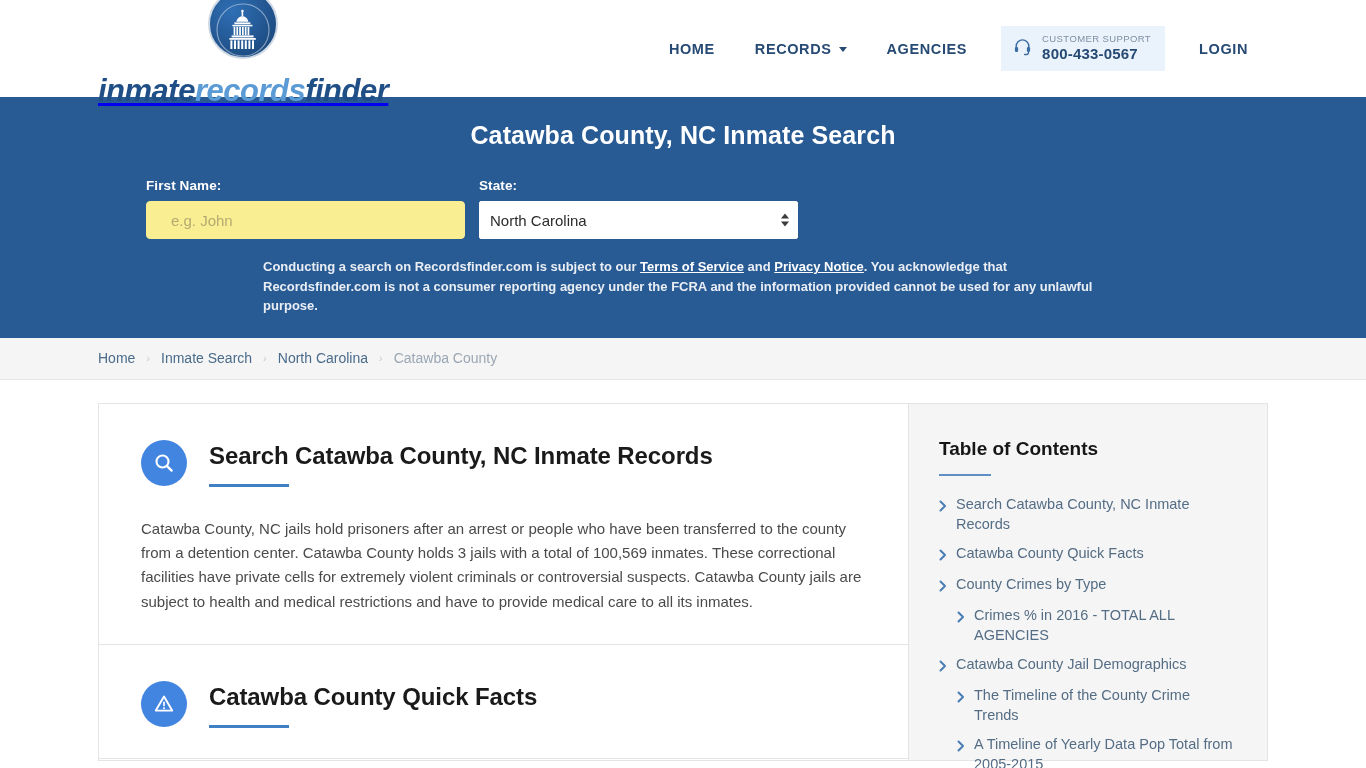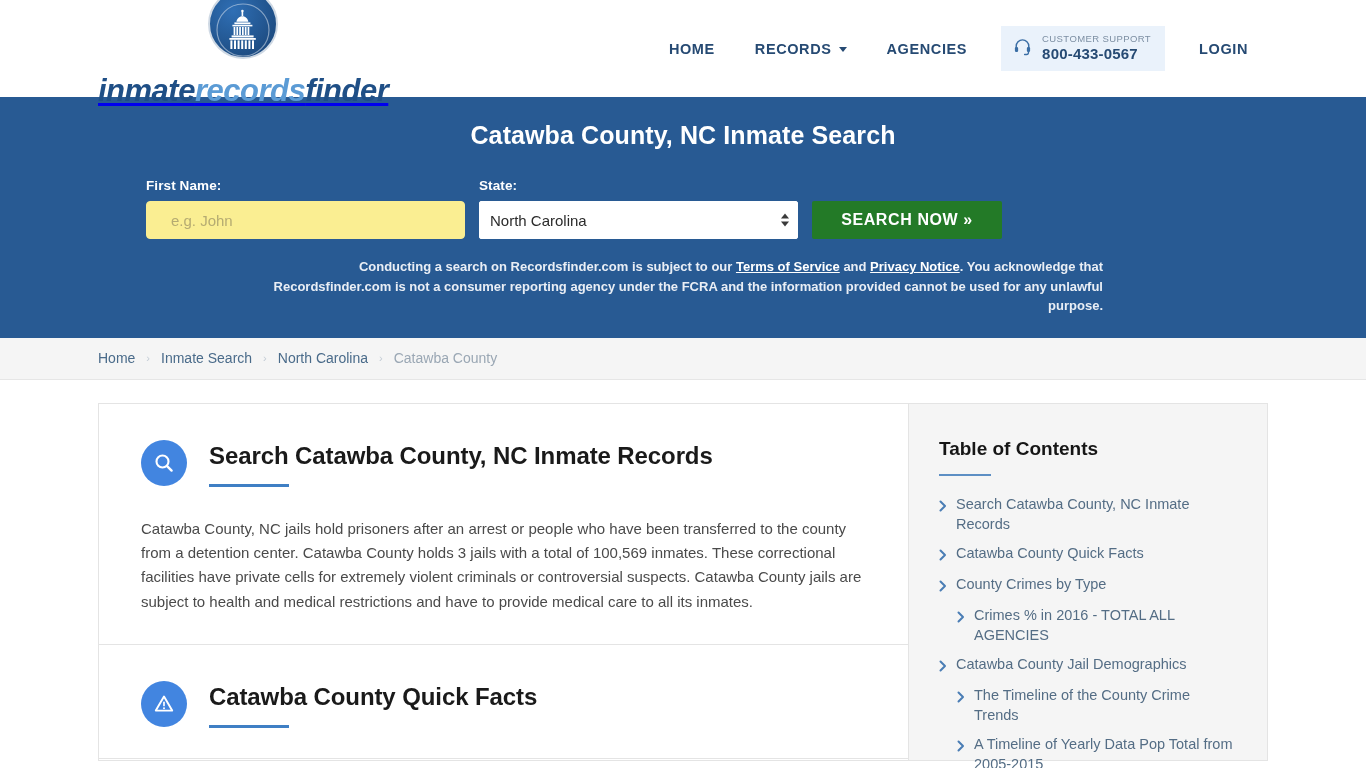--- a/index.html
+++ b/index.html
@@ -186,21 +186,21 @@
     font-family: "Liberation Sans", sans-serif;
     white-space: nowrap;
     width: 190px;
   }
   .disclaimer {
     margin: 18px auto 0 auto;
     max-width: 840px;
     color: #e9eef5;
     font-size: 13px;
     line-height: 1.5;
-    text-align: right;
+    text-align: left;
     font-weight: 600;
   }
   .disclaimer a { color: #ffffff; text-decoration: underline; }
 
   
   .crumbs {
     background: #f5f5f5;
     border-bottom: 1px solid #e6e6e6;
     height: 42px;
     display: flex;
@@ -395,21 +395,20 @@
         <select class="select-input">
           <option>North Carolina</option>
         </select>
         <span class="select-arrows">
           <i class="arr-up"></i>
             <i class="arr-down"></i>
         </span>
       </div>
     </div>
 
-    <button class="search-btn">SEARCH NOW »</button>
   </div>
 
   <p class="disclaimer"><span>Conducting a search on Recordsfinder.com is subject to our </span><a href="#">Terms of Service</a><span> and </span><a href="#">Privacy Notice</a><span>. You acknowledge that Recordsfinder.com is not a consumer reporting agency under the FCRA and the information provided cannot be used for any unlawful purpose.</span></p>
 </div>
 
 <div class="crumbs">
   <a class="crumb" href="#">Home</a>
   <span class="crumb-sep">›</span>
   <a class="crumb" href="#">Inmate Search</a>
   <span class="crumb-sep">›</span>

